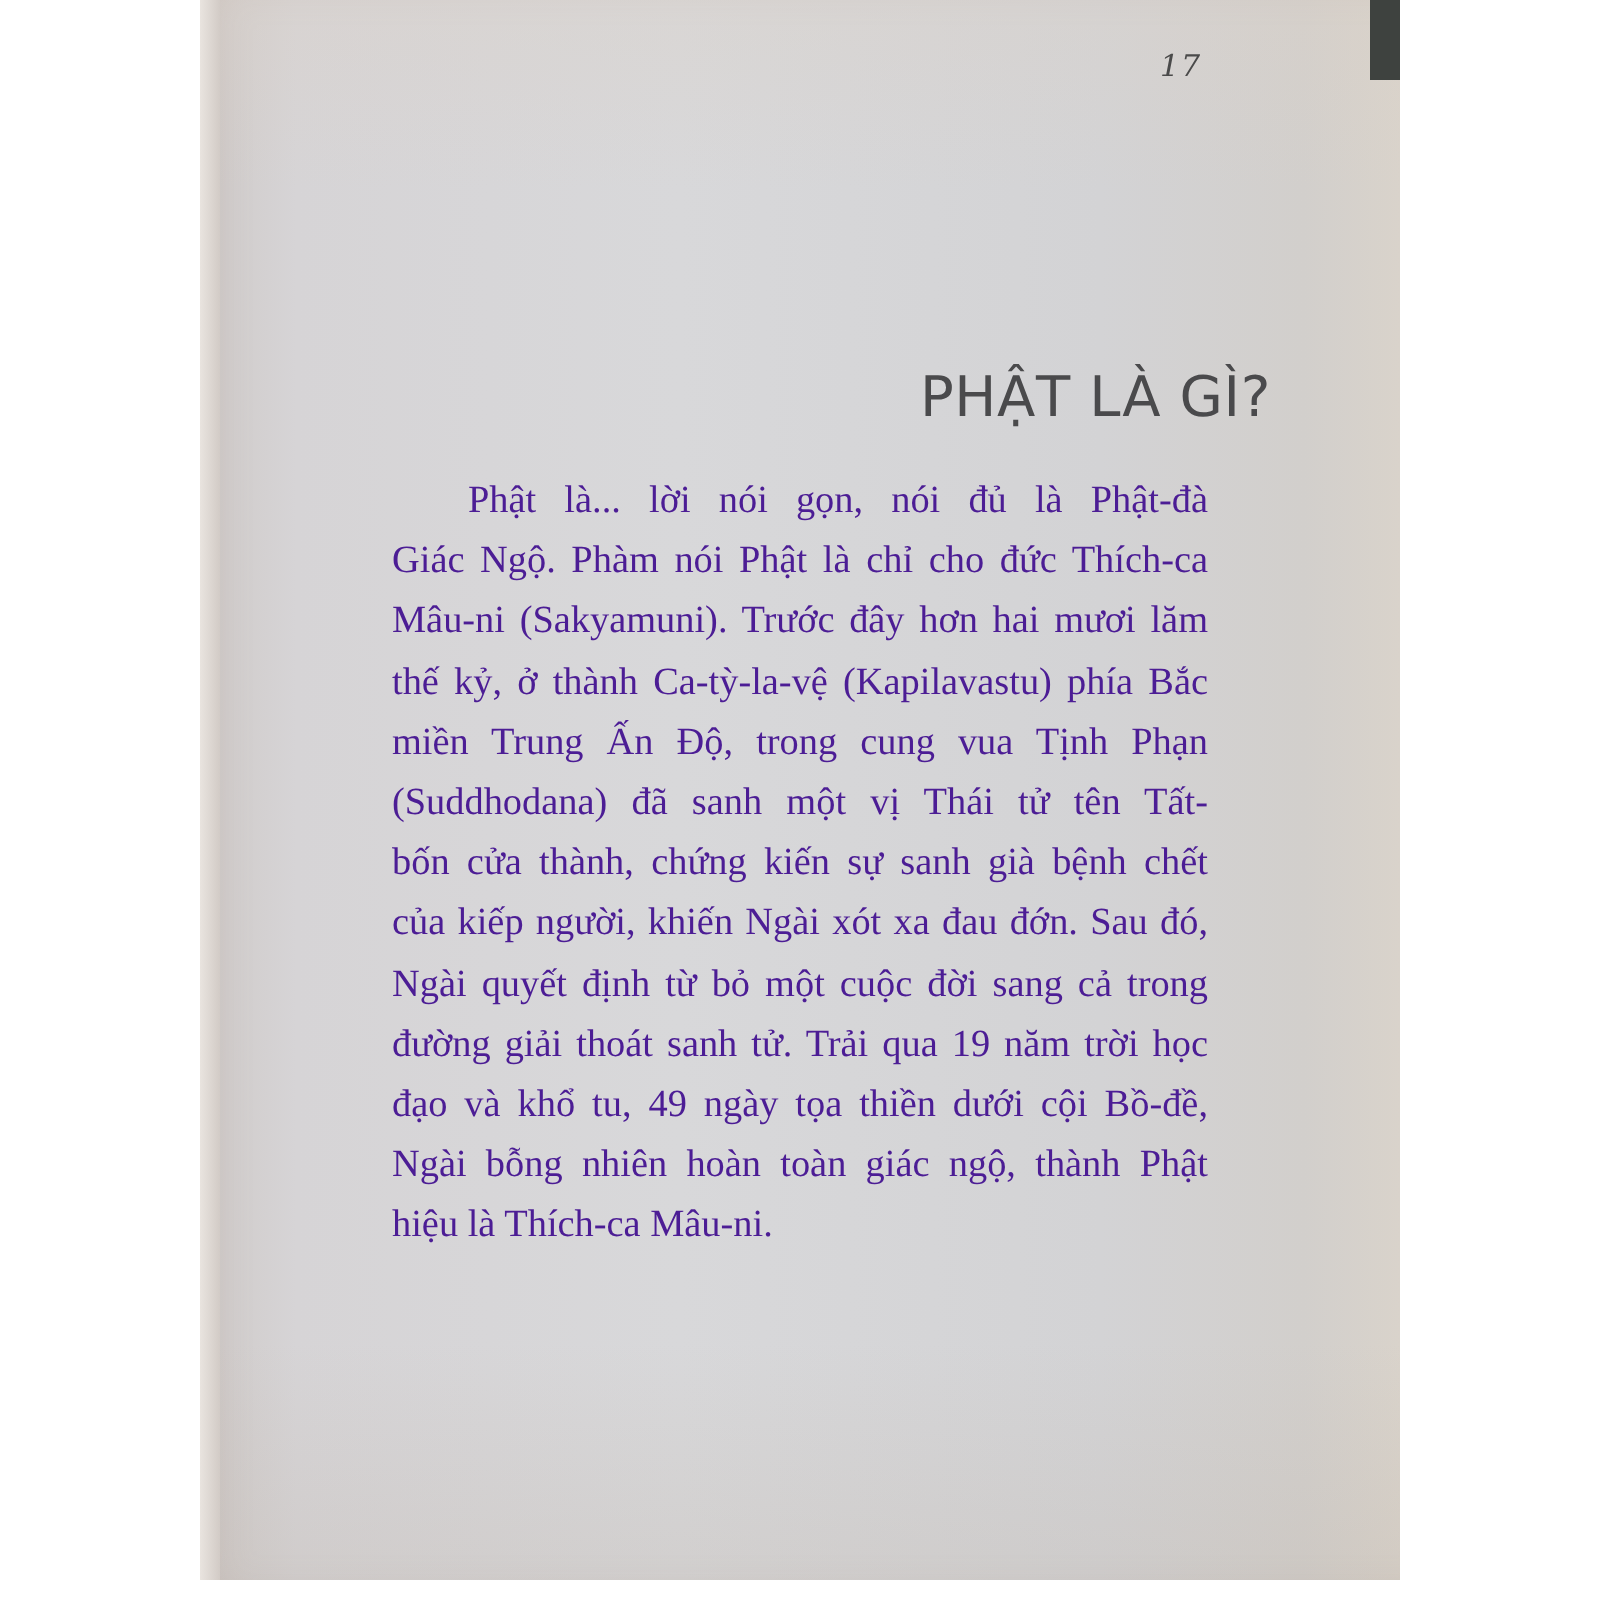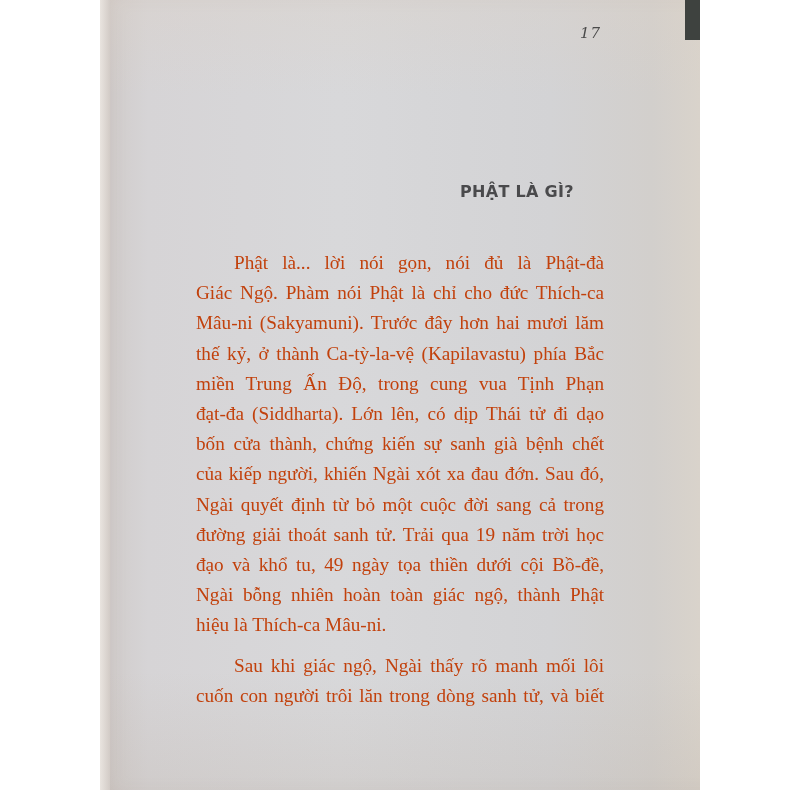--- a/index.html
+++ b/index.html
@@ -58,35 +58,35 @@
     color: #4a4a4a;
     letter-spacing: 1px;
     z-index: 2;
     margin-left: 20px;
   }
   .chapter-title {
     position: absolute;
     left: 460px;
     top: 182px;
     font-family: "DejaVu Sans", sans-serif;
-    font-weight: bold;
-    font-size: 16px;
+    font-weight: normal;
+    font-size: 28px;
     color: #4a4a4c;
     letter-spacing: 0.3px;
     z-index: 2;
   }
   .body-text {
     position: absolute;
     left: 196px;
-    top: 248px;
+    top: 236px;
     width: 408px;
     font-family: "Liberation Serif", "DejaVu Serif", serif;
     font-size: 19.2px;
     line-height: 30.2px;
-    color: #c2410c;
+    color: #4c1d95;
     z-index: 2;
   }
   .line {
     display: block;
     white-space: nowrap;
     text-align: justify;
     text-align-last: justify;
   }
   .line.last {
     text-align-last: left;
@@ -109,28 +109,24 @@
   <div class="page-number">17</div>
   <div class="chapter-title">PHẬT LÀ GÌ?</div>
 
   <div class="body-text">
     <div>
       <span class="line indent">Phật là... lời nói gọn, nói đủ là Phật-đà</span>
       <span class="line">Giác Ngộ. Phàm nói Phật là chỉ cho đức Thích-ca</span>
       <span class="line">Mâu-ni (Sakyamuni). Trước đây hơn hai mươi lăm</span>
       <span class="line">thế kỷ, ở thành Ca-tỳ-la-vệ (Kapilavastu) phía Bắc</span>
       <span class="line">miền Trung Ấn Độ, trong cung vua Tịnh Phạn</span>
-      <span class="line">đạt-đa (Siddharta). Lớn lên, có dịp Thái tử đi dạo</span>
+      <span class="line">(Suddhodana) đã sanh một vị Thái tử tên Tất-</span>
       <span class="line">bốn cửa thành, chứng kiến sự sanh già bệnh chết</span>
       <span class="line">của kiếp người, khiến Ngài xót xa đau đớn. Sau đó,</span>
       <span class="line">Ngài quyết định từ bỏ một cuộc đời sang cả trong</span>
       <span class="line">đường giải thoát sanh tử. Trải qua 19 năm trời học</span>
       <span class="line">đạo và khổ tu, 49 ngày tọa thiền dưới cội Bồ-đề,</span>
       <span class="line">Ngài bỗng nhiên hoàn toàn giác ngộ, thành Phật</span>
       <span class="line last">hiệu là Thích-ca Mâu-ni.</span>
     </div>
     <div class="para-gap"></div>
-    <div>
-      <span class="line indent">Sau khi giác ngộ, Ngài thấy rõ manh mối lôi</span>
-      <span class="line">cuốn con người trôi lăn trong dòng sanh tử, và biết</span>
-    </div>
   </div>
 </div>
 
 </body></html>

